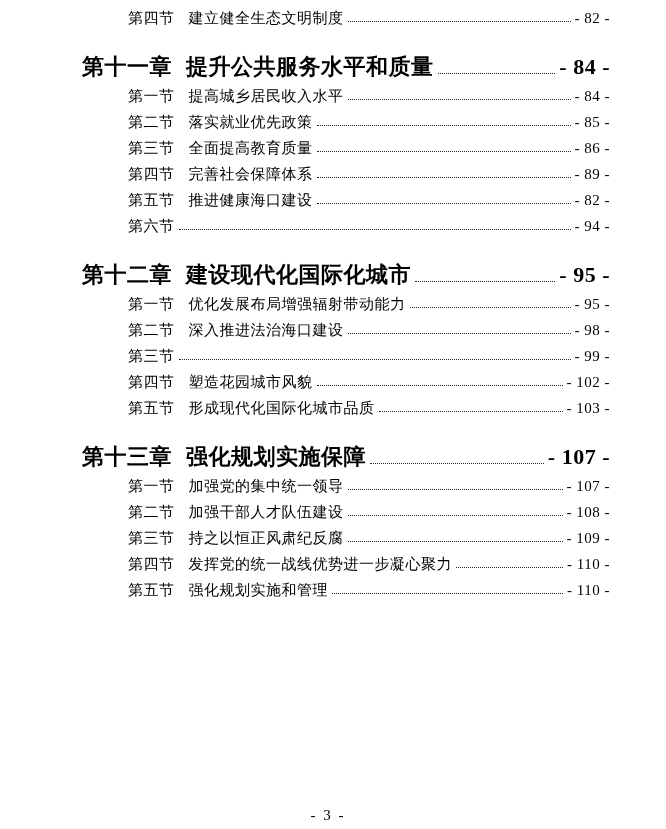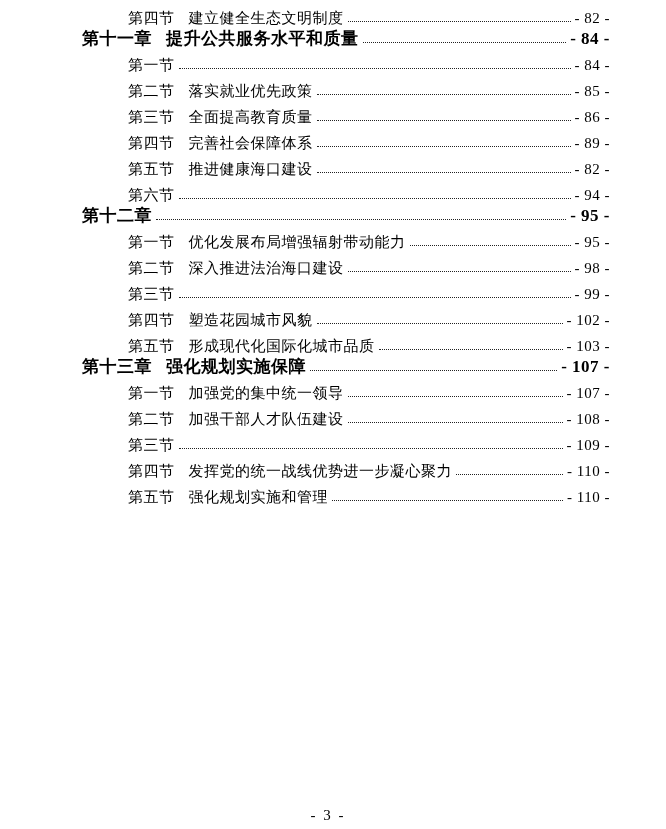--- a/index.html
+++ b/index.html
@@ -27,22 +27,22 @@
   }
   .toc-row {
     display: flex;
     align-items: flex-end;
     white-space: nowrap;
     line-height: 1.0;
   }
   
   .toc-row.chapter {
     font-weight: bold;
-    font-size: 17px;
-    margin-top: 4px;
+    font-size: 22px;
+    margin-top: 30px;
     margin-bottom: 4px;
     padding-left: 26px;
   }
   .toc-row.section {
     font-size: 15px;
     margin-top: 11px;
     margin-bottom: 3px;
     padding-left: 72px;
   }
   .label {
@@ -101,20 +101,21 @@
         <span class="pageno">- 82 -</span>
       </div>
       <div class="toc-row chapter">
         <span class="label">第十一章</span>
         <span class="title">提升公共服务水平和质量</span>
         <span class="dots"></span>
         <span class="pageno">- 84 -</span>
       </div>
       <div class="toc-row section">
         <span class="label">第一节</span>
+        <span class="title">提高城乡居民收入水平</span>
         <span class="dots"></span>
         <span class="pageno">- 84 -</span>
       </div>
       <div class="toc-row section">
         <span class="label">第二节</span>
         <span class="title">落实就业优先政策</span>
         <span class="dots"></span>
         <span class="pageno">- 85 -</span>
       </div>
       <div class="toc-row section">
@@ -135,20 +136,21 @@
         <span class="dots"></span>
         <span class="pageno">- 82 -</span>
       </div>
       <div class="toc-row section">
         <span class="label">第六节</span>
         <span class="dots"></span>
         <span class="pageno">- 94 -</span>
       </div>
       <div class="toc-row chapter">
         <span class="label">第十二章</span>
+        <span class="title">建设现代化国际化城市</span>
         <span class="dots"></span>
         <span class="pageno">- 95 -</span>
       </div>
       <div class="toc-row section">
         <span class="label">第一节</span>
         <span class="title">优化发展布局增强辐射带动能力</span>
         <span class="dots"></span>
         <span class="pageno">- 95 -</span>
       </div>
       <div class="toc-row section">
@@ -187,20 +189,21 @@
         <span class="pageno">- 107 -</span>
       </div>
       <div class="toc-row section">
         <span class="label">第二节</span>
         <span class="title">加强干部人才队伍建设</span>
         <span class="dots"></span>
         <span class="pageno">- 108 -</span>
       </div>
       <div class="toc-row section">
         <span class="label">第三节</span>
+        <span class="title">持之以恒正风肃纪反腐</span>
         <span class="dots"></span>
         <span class="pageno">- 109 -</span>
       </div>
       <div class="toc-row section">
         <span class="label">第四节</span>
         <span class="title">发挥党的统一战线优势进一步凝心聚力</span>
         <span class="dots"></span>
         <span class="pageno">- 110 -</span>
       </div>
       <div class="toc-row section">

